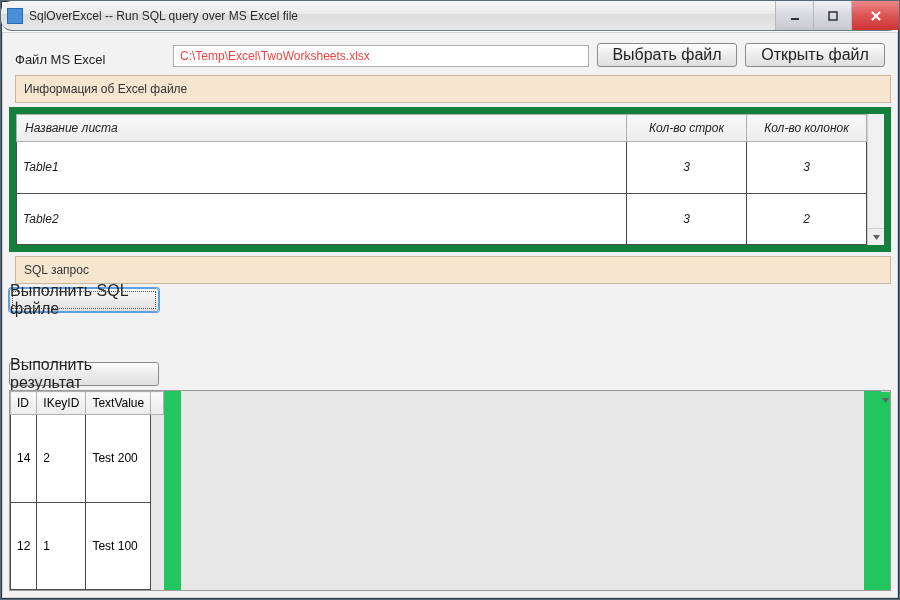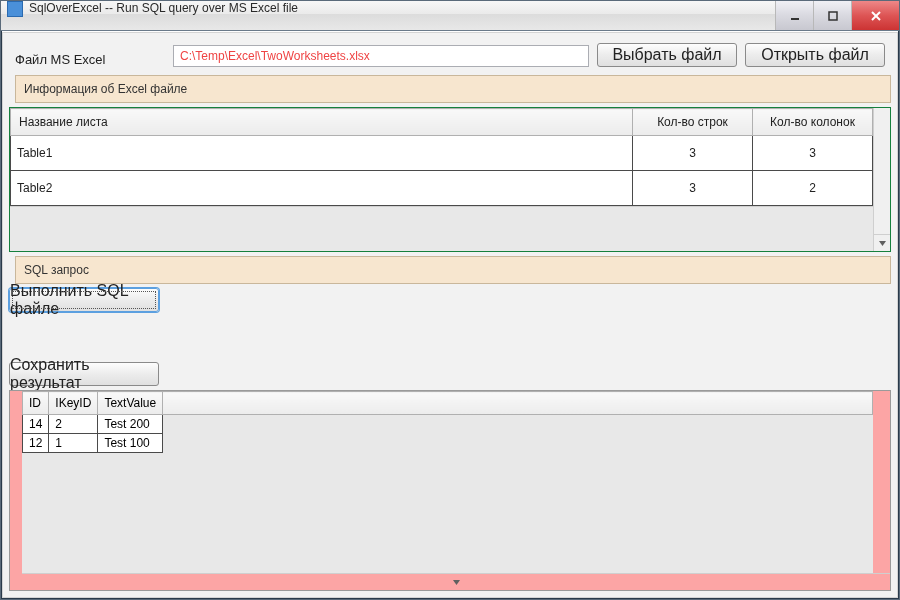--- a/index.html
+++ b/index.html
@@ -8,22 +8,23 @@
     width: 900px; height: 600px; margin: 0 auto;
     background: #fff;
     border: 1px solid #5a6a7a;
     display: flex; flex-direction: column;
     box-shadow: 0 0 0 1px #2a3a4a inset;
   }
   .titlebar {
     height: 30px;
     background: linear-gradient(to bottom, #f7f7f7 0%, #eaeaea 45%, #dcdcdc 46%, #e8e8e8 100%);
     border-bottom: 1px solid #6a7a8a;
-    display: flex; align-items: flex-start;
+    display: flex; align-items: center;
     padding-left: 6px;
+    border-radius: 11px;
   }
   .titlebar .app-icon {
     width: 16px; height: 16px; background: #4a90d9; border: 1px solid #2a6ab0; margin-right: 6px;
   }
   .titlebar .title { flex: 1; font-size: 12px; color: #2a2a2a; }
   .winbtns { display: flex; height: 100%; }
   .winbtn {
     width: 38px; display: flex; align-items: center; justify-content: center;
     border-left: 1px solid #b8b8b8;
     background: linear-gradient(to bottom, #f0f0f5 0%, #d9d9e0 50%, #c8c8d0 100%);
@@ -45,22 +46,22 @@
     min-width: 140px; height: 24px; border: 1px solid #8a8a8a; border-radius: 3px;
     background: linear-gradient(to bottom, #fdfdfd 0%, #ececec 50%, #e0e0e0 100%);
     font-size: 16px; color: #222; cursor: pointer;
     display: flex; align-items: center; justify-content: center;
   }
   .btn.focus { outline: 1px dotted #555; outline-offset: -4px; box-shadow: 0 0 0 1px #5ca0e0; border-color:#5ca0e0;}
   .section-head {
     background: #f7e6cf; border: 1px solid #c9b79b; padding: 6px 8px; font-size: 12px; color: #333; margin-left: 6px;
   }
   .grid-wrap {
-    border: 1px solid #15803d; background: #e8e8e8; position: relative;
-    display: flex; flex-direction: column;
+    border: 7px solid #15803d; background: #e8e8e8; position: relative;
+    display: flex;  font-style: italic;
   }
   .grid-wrap .scroll-v {
     position: absolute; right: 0; top: 0; bottom: 0; width: 17px;
     background: #f0f0f0; border-left: 1px solid #cfcfcf;
     display: flex; flex-direction: column; justify-content: flex-end;
   }
   .scroll-v .arrow-down {
     height: 17px; border-top: 1px solid #cfcfcf; display:flex;align-items:center;justify-content:center;
   }
   table.grid {
@@ -82,21 +83,21 @@
     flex:1; border:none; resize:none; font-family:inherit; font-size:12px; padding:4px 6px; outline:none;
   }
   .sql-text .scroll-v2 {
     width:17px; background:#f0f0f0; border-left:1px solid #cfcfcf;
     display:flex; flex-direction:column; justify-content:space-between;
   }
   .sql-text .scroll-v2 .arrow { height:17px; display:flex;align-items:center;justify-content:center; border-bottom:1px solid #cfcfcf;}
   .sql-text .scroll-v2 .arrow.bottom{border-bottom:none;border-top:1px solid #cfcfcf;}
   .sql-btns { width: 150px; display:flex; flex-direction:column; gap:50px; }
   .result-wrap {
-    flex:1; border:1px solid #9a9a9a; background:#fca5a5; display:flex; flex-direction:column; position:relative;padding-left:12px;
+    flex:1; border:1px solid #9a9a9a; background:#22c55e; display:flex; position:relative;
   }
   table.result {
     border-collapse: collapse; background:#fff; margin-right:17px;
   }
   table.result th {
     background: linear-gradient(to bottom,#f9f9f9,#ececec);
     border:1px solid #b0b0b0; padding:4px 6px; font-weight:normal; font-size:12px; text-align:left;
   }
   table.result td {
     border:1px solid #4a4a4a; padding:2px 6px; font-size:12px; background:#fff;
@@ -173,21 +174,21 @@
             </svg>
         </div>
       </div>
     </div>
 
     <div class="section-head">SQL запрос</div>
 
     <div class="sql-row">
       <div class="sql-btns">
         <div class="btn focus">Выполнить SQL файле</div>
-        <div class="btn">Сохранить результат</div>
+        <div class="btn">Выполнить результат</div>
       </div>
     </div>
 
     <div class="result-wrap">
       <table class="result">
         <thead>
           <tr>
             <th>ID</th>
             <th>IKeyID</th>
             <th>TextValue</th>

